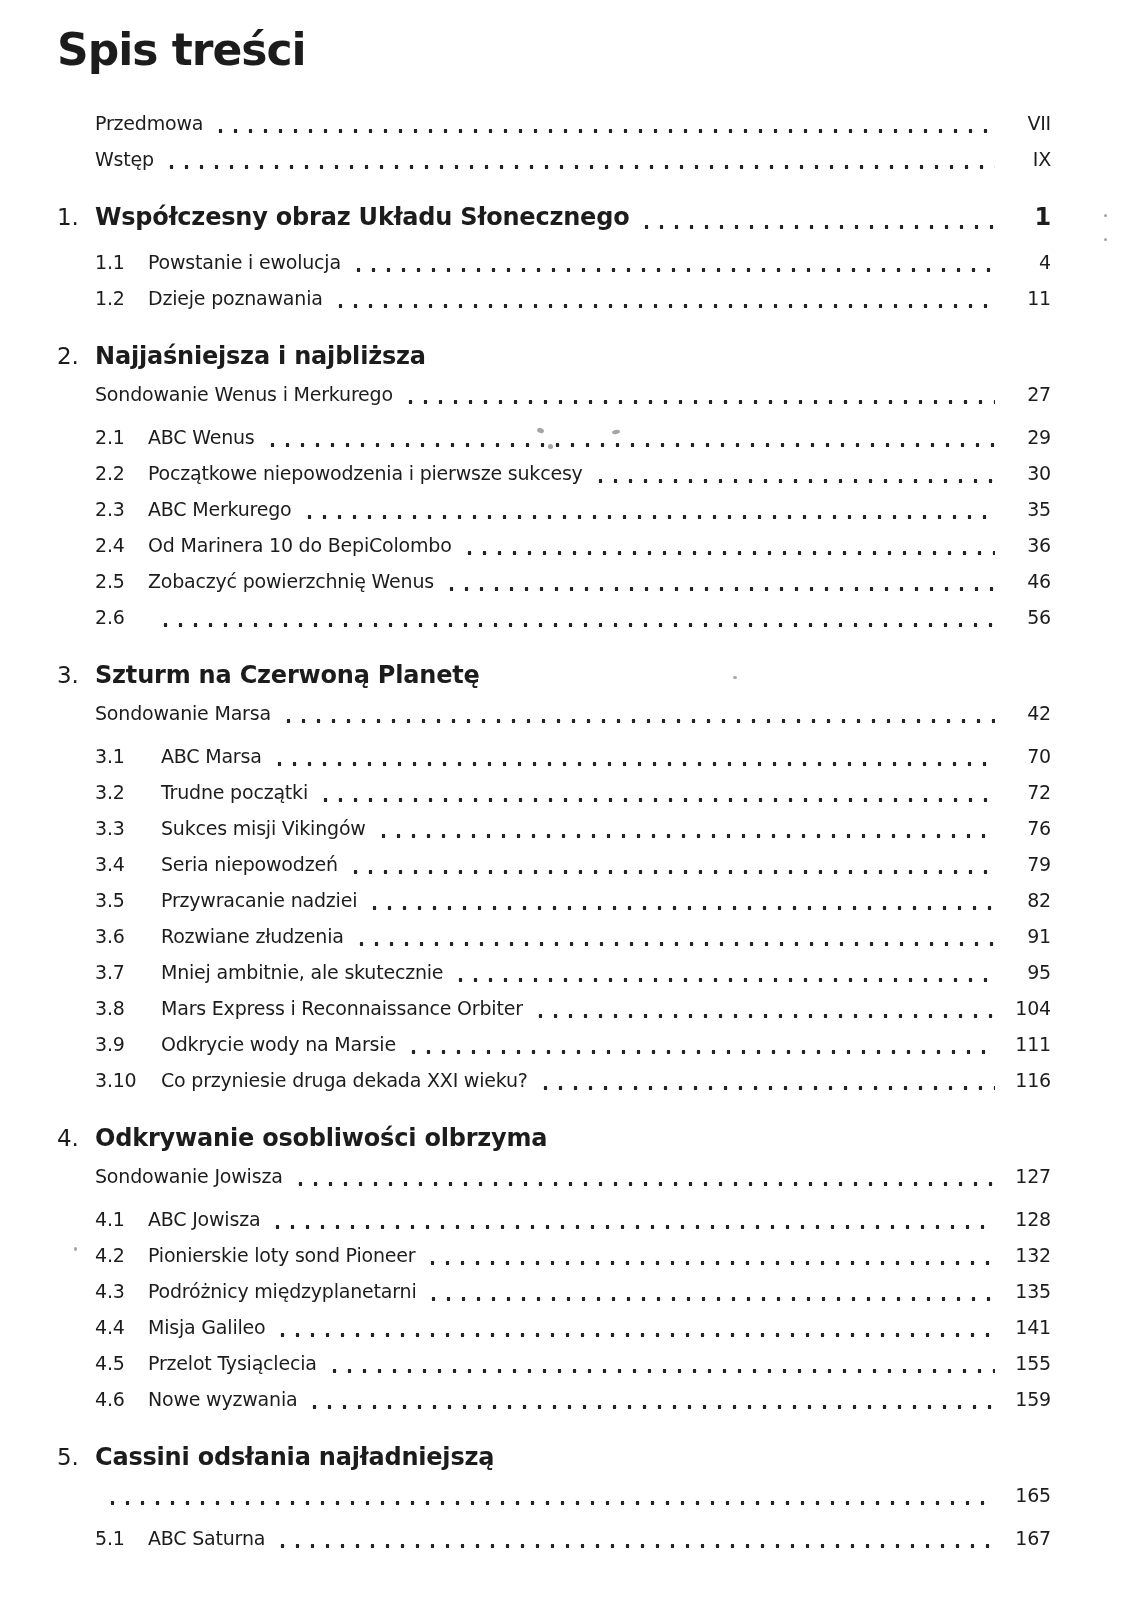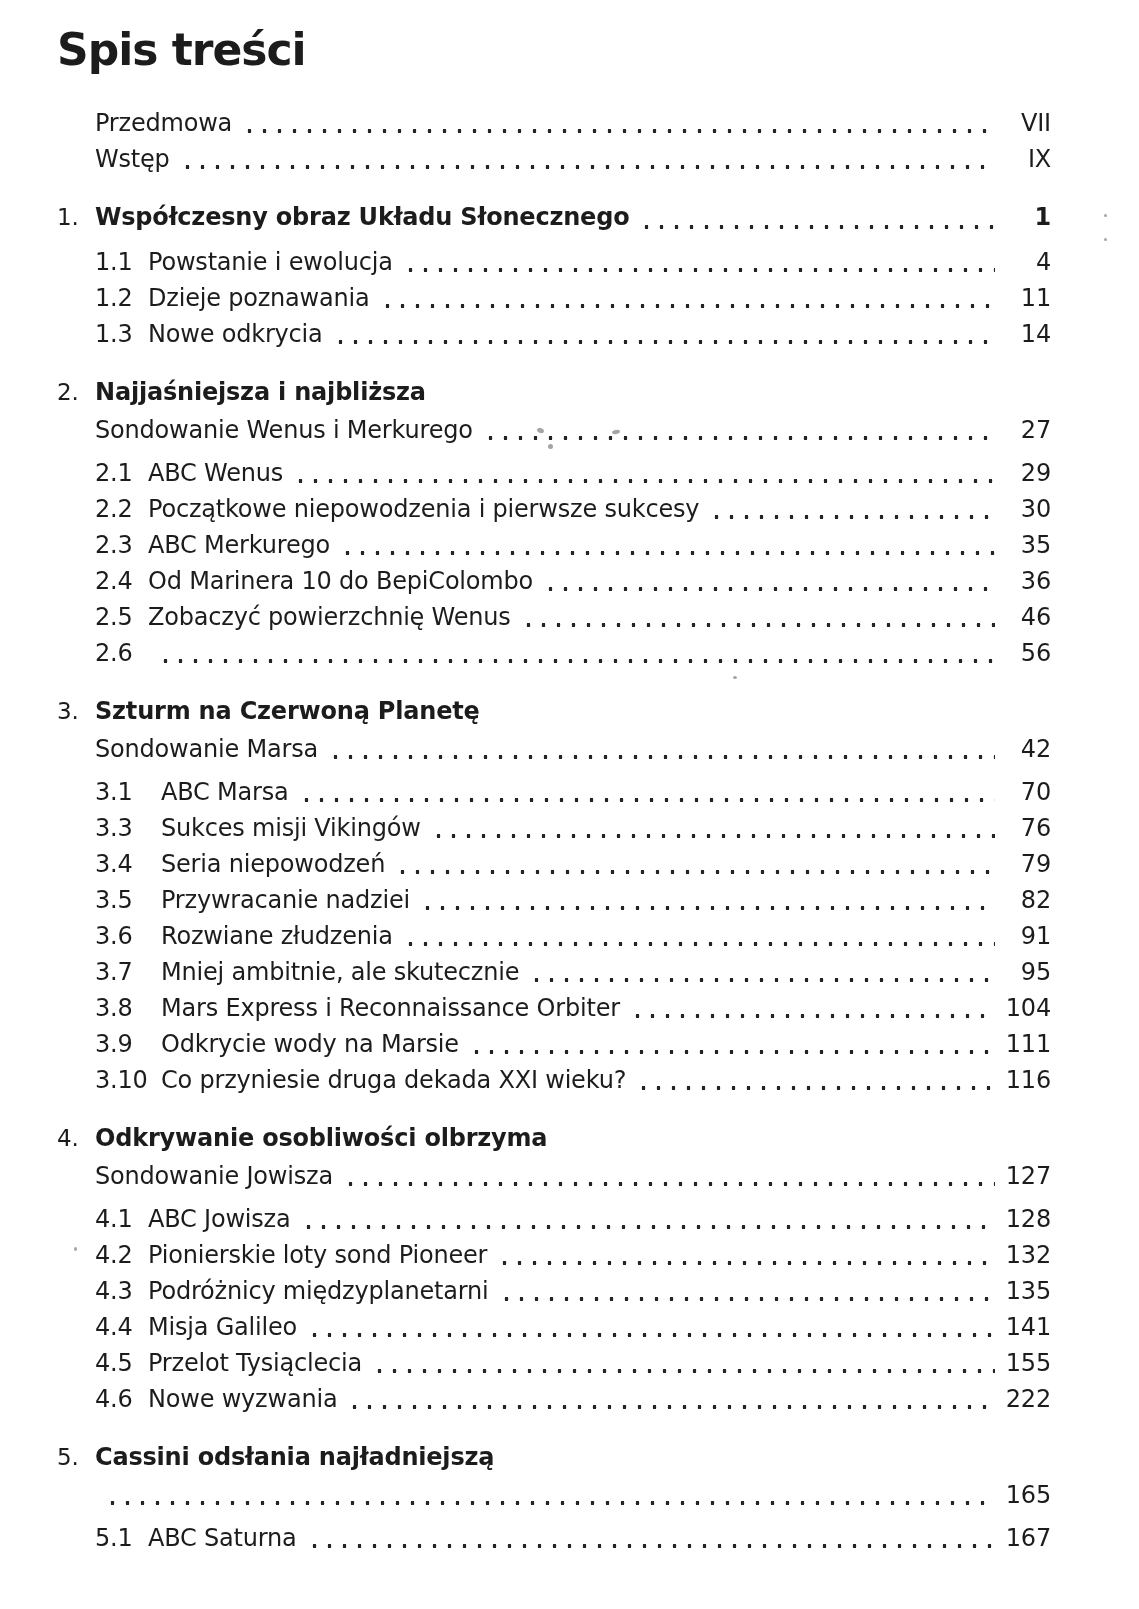--- a/index.html
+++ b/index.html
@@ -17,21 +17,21 @@
   h1.page-title {
     font-size: 44px;
     font-weight: bold;
     margin: 0 0 30px 0;
     letter-spacing: -1px;
   }
   .row {
     display: flex;
     align-items: baseline;
     height: 36px;
-    font-size: 24px;
+    font-size: 19px;
     line-height: 36px;
     white-space: nowrap;
   }
   .row .num { flex: 0 0 auto; }
   .row .title { flex: 0 0 auto; }
   .row .dots {
     flex: 1 1 auto;
     align-self: flex-end;
     height: 6px;
     margin: 0 6px 7px 10px;
@@ -102,26 +102,20 @@
     <span class="title">Powstanie i ewolucja</span>
     <span class="dots"></span>
     <span class="page">4</span>
   </div>
           <div class="row indent entry">
     <span class="num">1.2</span>
     <span class="title">Dzieje poznawania</span>
     <span class="dots"></span>
     <span class="page">11</span>
   </div>
-          <div class="row indent entry">
-    <span class="num">1.3</span>
-    <span class="title">Nowe odkrycia</span>
-    <span class="dots"></span>
-    <span class="page">14</span>
-  </div>
         </div>
       </section>
       <section class="chapter">
         <div class="row chapter-head">
     <span class="num">2.</span>
     <span class="title">Najjaśniejsza i najbliższa</span>
 
   </div>
         <div class="row indent subtitle">
 
@@ -180,20 +174,26 @@
     <span class="page">42</span>
   </div>
         <div class="entries wide">
           <div class="row indent entry">
     <span class="num">3.1</span>
     <span class="title">ABC Marsa</span>
     <span class="dots"></span>
     <span class="page">70</span>
   </div>
           <div class="row indent entry">
+    <span class="num">3.2</span>
+    <span class="title">Trudne początki</span>
+    <span class="dots"></span>
+    <span class="page">72</span>
+  </div>
+          <div class="row indent entry">
     <span class="num">3.3</span>
     <span class="title">Sukces misji Vikingów</span>
     <span class="dots"></span>
     <span class="page">76</span>
   </div>
           <div class="row indent entry">
     <span class="num">3.4</span>
     <span class="title">Seria niepowodzeń</span>
     <span class="dots"></span>
     <span class="page">79</span>
@@ -276,21 +276,21 @@
           <div class="row indent entry">
     <span class="num">4.5</span>
     <span class="title">Przelot Tysiąclecia</span>
     <span class="dots"></span>
     <span class="page">155</span>
   </div>
           <div class="row indent entry">
     <span class="num">4.6</span>
     <span class="title">Nowe wyzwania</span>
     <span class="dots"></span>
-    <span class="page">222</span>
+    <span class="page">159</span>
   </div>
         </div>
       </section>
       <section class="chapter">
         <div class="row chapter-head">
     <span class="num">5.</span>
     <span class="title">Cassini odsłania najładniejszą</span>
 
   </div>
         <div class="row indent subtitle">

